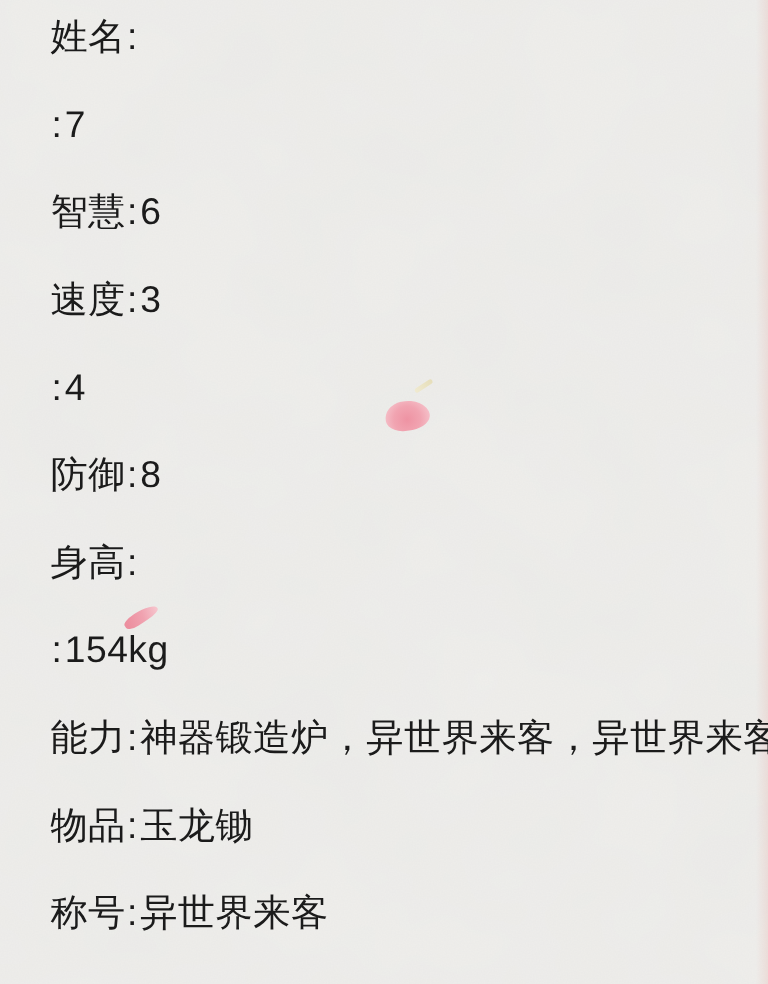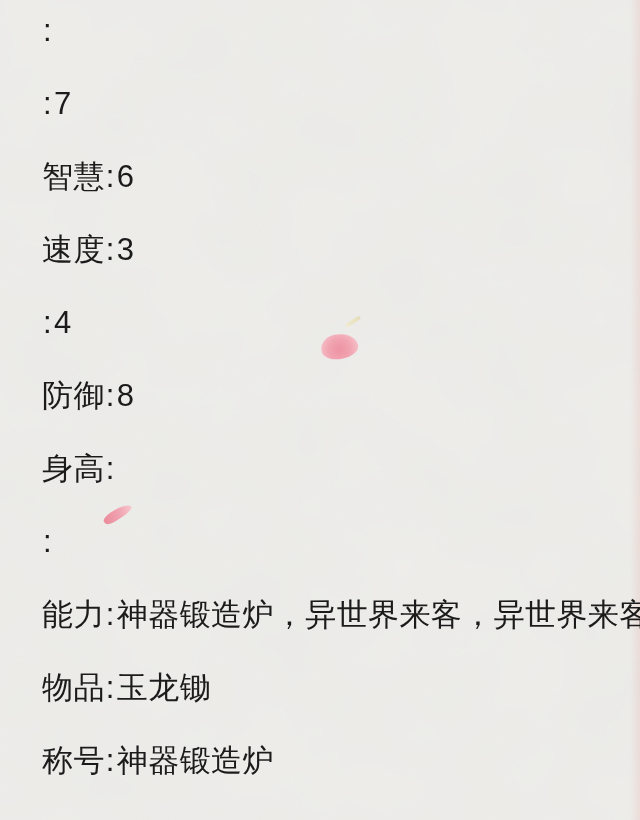--- a/index.html
+++ b/index.html
@@ -117,20 +117,21 @@
   </defs>
   <rect width="640" height="820" filter="url(#clouds)"></rect>
   <rect width="640" height="820" filter="url(#fineGrain)"></rect>
 </svg>
 
 <div class="edge-tint"></div>
 
 <div class="stats">
 
   <div class="row">
+    <span>姓名</span>
       <span class="sep">:</span>
   </div>
 
   <div class="row">
       <span class="sep">:</span>
       <span>7</span>
   </div>
 
   <div class="row">
     <span>智慧</span>
@@ -155,38 +156,39 @@
       <span>8</span>
   </div>
 
   <div class="row">
     <span>身高</span>
       <span class="sep">:</span>
   </div>
 
   <div class="row">
       <span class="sep">:</span>
+      <span>154kg</span>
   </div>
 
   <div class="row">
     <span>能力</span>
       <span class="sep">:</span>
       <span>神器锻造炉，异世界来客，异世界来客</span>
   </div>
 
   <div class="row">
     <span>物品</span>
       <span class="sep">:</span>
       <span>玉龙锄</span>
   </div>
 
   <div class="row">
     <span>称号</span>
       <span class="sep">:</span>
-      <span>神器锻造炉</span>
+      <span>异世界来客</span>
   </div>
 
 </div>
 
 <div class="petal-large">
   <div class="petal-stem"></div>
   <div class="petal-body"></div>
 </div>
 
 <div class="petal-small">

